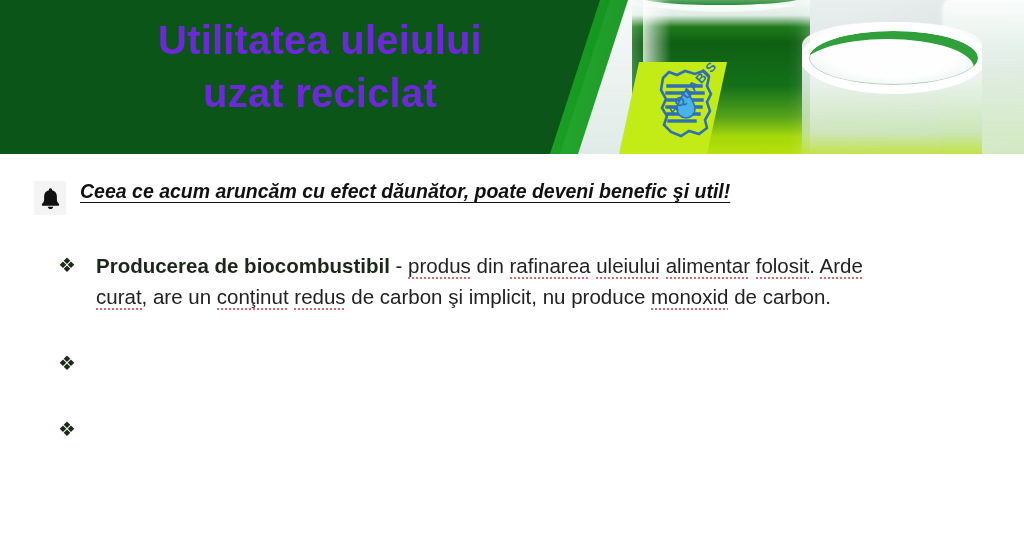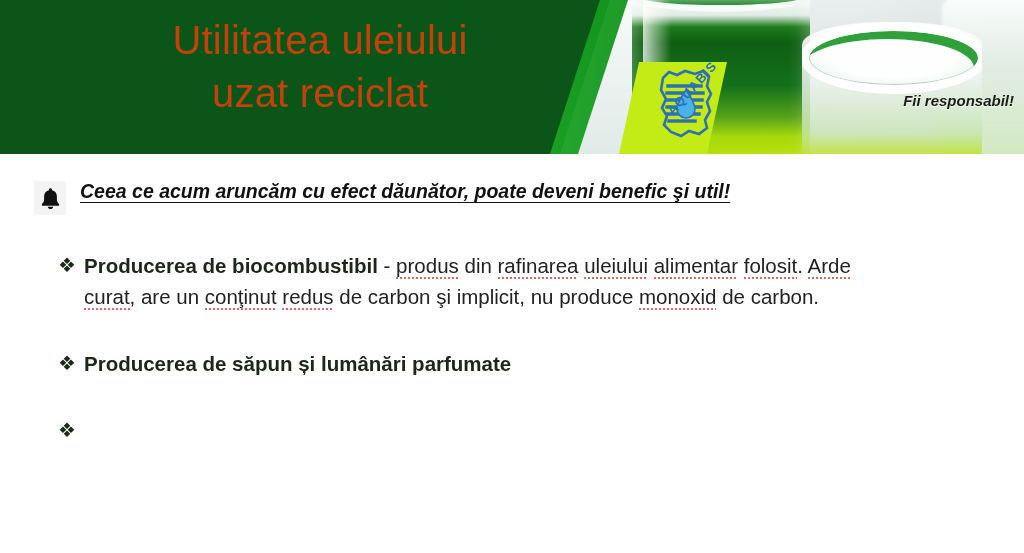--- a/index.html
+++ b/index.html
@@ -123,24 +123,24 @@
     background: linear-gradient(90deg, rgba(30,170,40,0) 0%, #22b02a 72%, #0c8a18 100%);
     clip-path: polygon(600px 0, 628px 0, 578px 154px, 550px 154px);
     opacity: .95;
   }
 
   .title {
     position: absolute;
     left: 60px; top: 14px;
     width: 520px;
     text-align: center;
-    color: #c2410c;
+    color: #6d28d9;
     font-size: 40px;
     line-height: 1.32;
-    font-weight: 400;
+    font-weight: 700;
     letter-spacing: .2px;
     white-space: pre-line;
   }
 
   
   .logo {
     position: absolute;
     left: 619px; top: 62px;
     width: 108px; height: 92px;
     background: #c3ec17;
@@ -224,20 +224,21 @@
     font-size: 20px;
     line-height: 1.5;
     color: #1b2a1b;
     font-family: "DejaVu Sans", sans-serif;
   }
   .bullet-body {
     font-size: 20.5px;
     line-height: 1.52;
     color: #1b2718;
     max-width: 820px;
+    margin-left: 12px;
   }
   .b-strong { font-weight: 700; }
   .b-reg { font-weight: 400; color: #222; }
   .sp {
     background-image: linear-gradient(90deg,
         #e06666 0, #e06666 2px, transparent 2px, transparent 4px);
     background-repeat: repeat-x;
     background-size: 4px 2px;
     background-position: 0 100%;
     padding-bottom: 2px;
@@ -274,21 +275,20 @@
       <line x1="13" y1="32" x2="47" y2="32"></line>
       <line x1="12" y1="39" x2="46" y2="39"></line>
       <line x1="13" y1="46" x2="44" y2="46"></line>
       <line x1="14" y1="53" x2="40" y2="53"></line>
     </g>
     <path d="M31 22 C24 32 22 37 22 41 a9 9 0 0 0 18 0 c0-4 -2-9 -9-19 z" fill="#49b3e8" stroke="#2f6fb5" stroke-width="1.6"></path>
   </svg>
   <div class="logo-word">AQUABIS</div>
 
   <div class="tagline">
-    <div>Fii responsabil!</div>
   </div>
 </div>
 
 <div class="content">
 
   <div class="headline-row">
     <div class="bell-box">
       <svg width="21" height="23" viewBox="0 0 21 23">
         <path d="M10.5 1.2c-.85 0-1.5.62-1.5 1.38v.6C6.1 3.72 4.1 6.2 4.1 9.2v3.6c0 1.6-.55 2.6-1.5 3.5-.5.48-.8.9-.8 1.35 0 .6.5 1.0 1.25 1.0h14.9c.75 0 1.25-.4 1.25-1.0 0-.45-.3-.87-.8-1.35-.95-.9-1.5-1.9-1.5-3.5V9.2c0-3-2-5.48-4.9-6.02v-.6c0-.76-.65-1.38-1.5-1.38z" fill="#111111"></path>
         <path d="M7.7 19.7h5.6c-.35 1.5-1.45 2.4-2.8 2.4s-2.45-.9-2.8-2.4z" fill="#111111"></path>
@@ -297,19 +297,18 @@
     <div class="headline-text">Ceea ce acum aruncăm cu efect dăunător, poate deveni benefic şi util!</div>
   </div>
 
   <div class="bullets">
     <div class="bullet">
       <span class="bullet-mark">❖</span>
       <span class="bullet-body"><span class="b-strong">Producerea de biocombustibil</span><span class="b-reg"> -  </span><span class="b-reg sp">produs</span><span class="b-reg"> din </span><span class="b-reg sp">rafinarea</span><span class="b-reg"> </span><span class="b-reg sp">uleiului</span><span class="b-reg"> </span><span class="b-reg sp">alimentar</span><span class="b-reg"> </span><span class="b-reg sp">folosit</span><span class="b-reg">. </span><span class="b-reg sp">Arde</span><span class="b-reg"> </span><span class="b-reg sp">curat</span><span class="b-reg">, are un </span><span class="b-reg sp">conţinut</span><span class="b-reg"> </span><span class="b-reg sp">redus</span><span class="b-reg"> de carbon şi implicit, nu produce </span><span class="b-reg sp">monoxid</span><span class="b-reg"> de carbon.</span></span>
     </div>
     <div class="bullet">
       <span class="bullet-mark">❖</span>
-      <span class="bullet-body"><span class="b-strong">Producerea de săpun și lumânări parfumate</span></span>
     </div>
     <div class="bullet">
       <span class="bullet-mark">❖</span>
     </div>
   </div>
 </div>
 
 </body></html>

